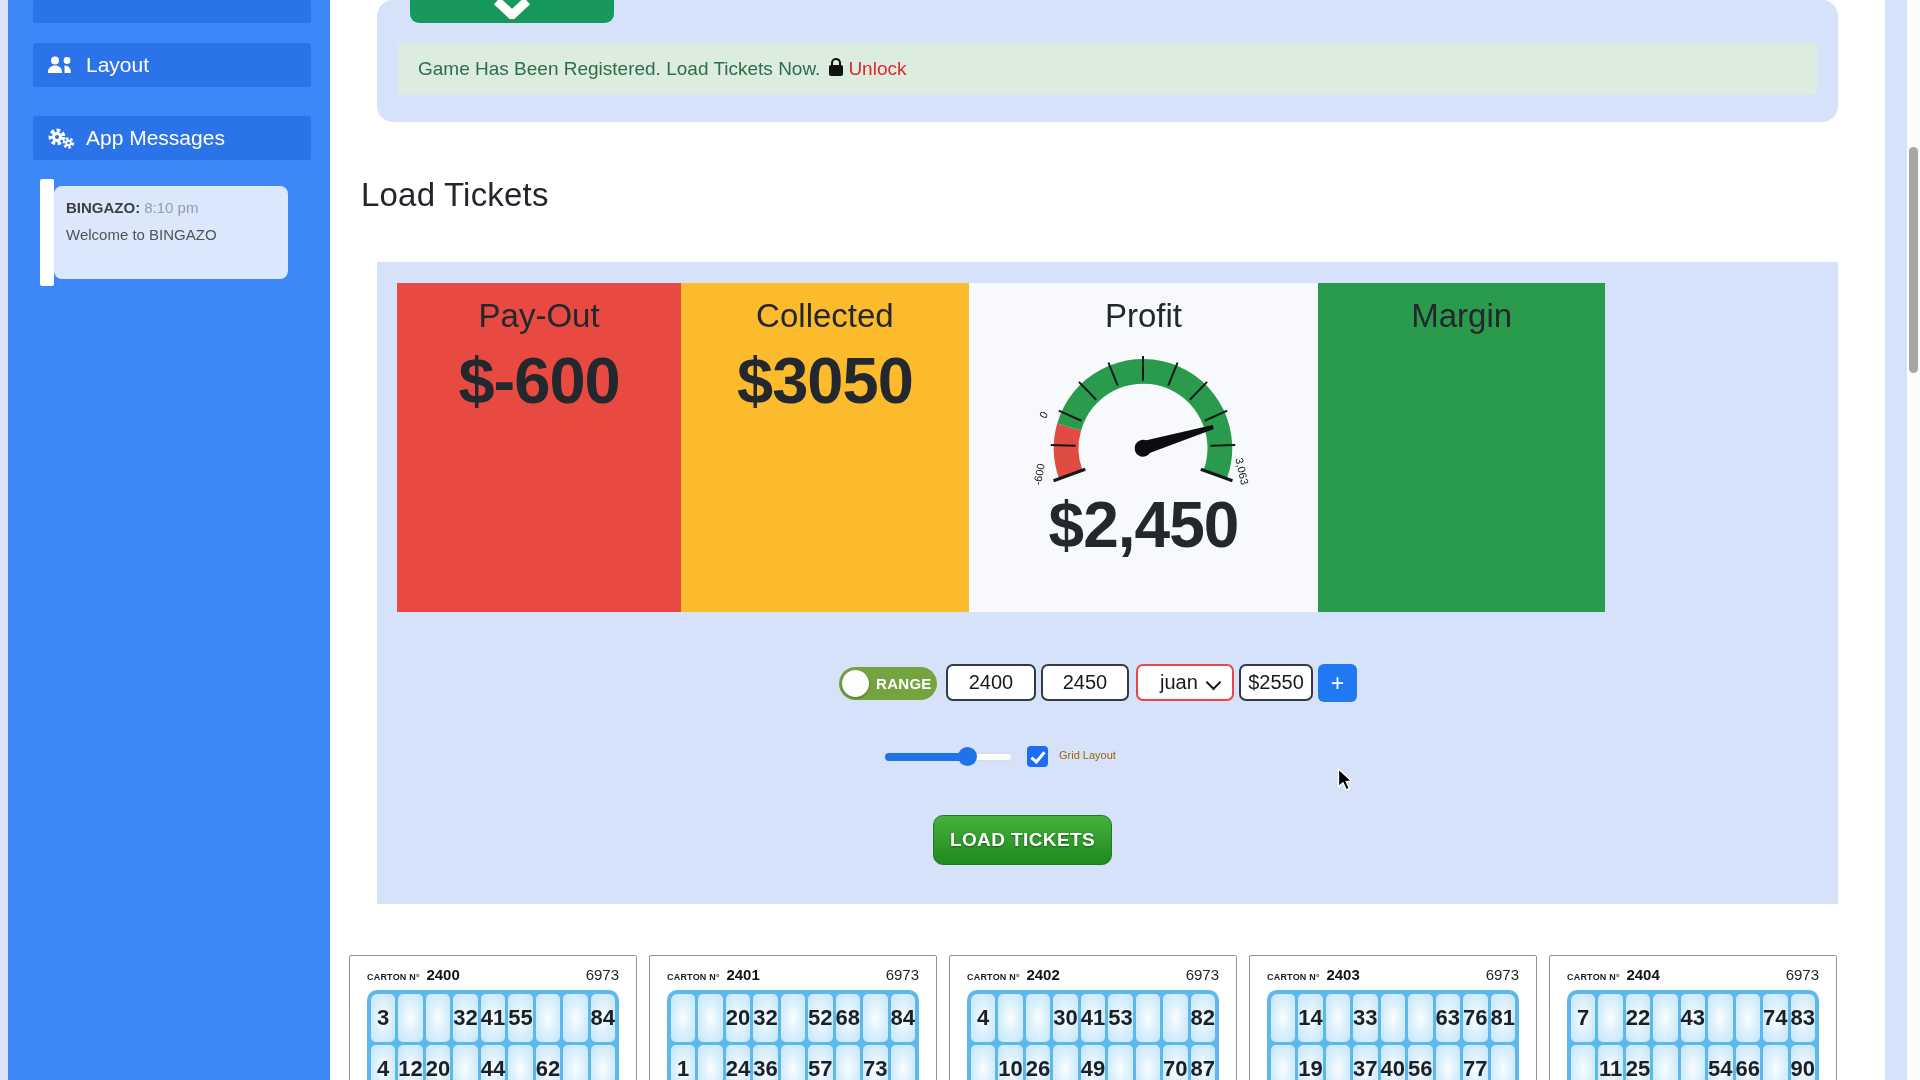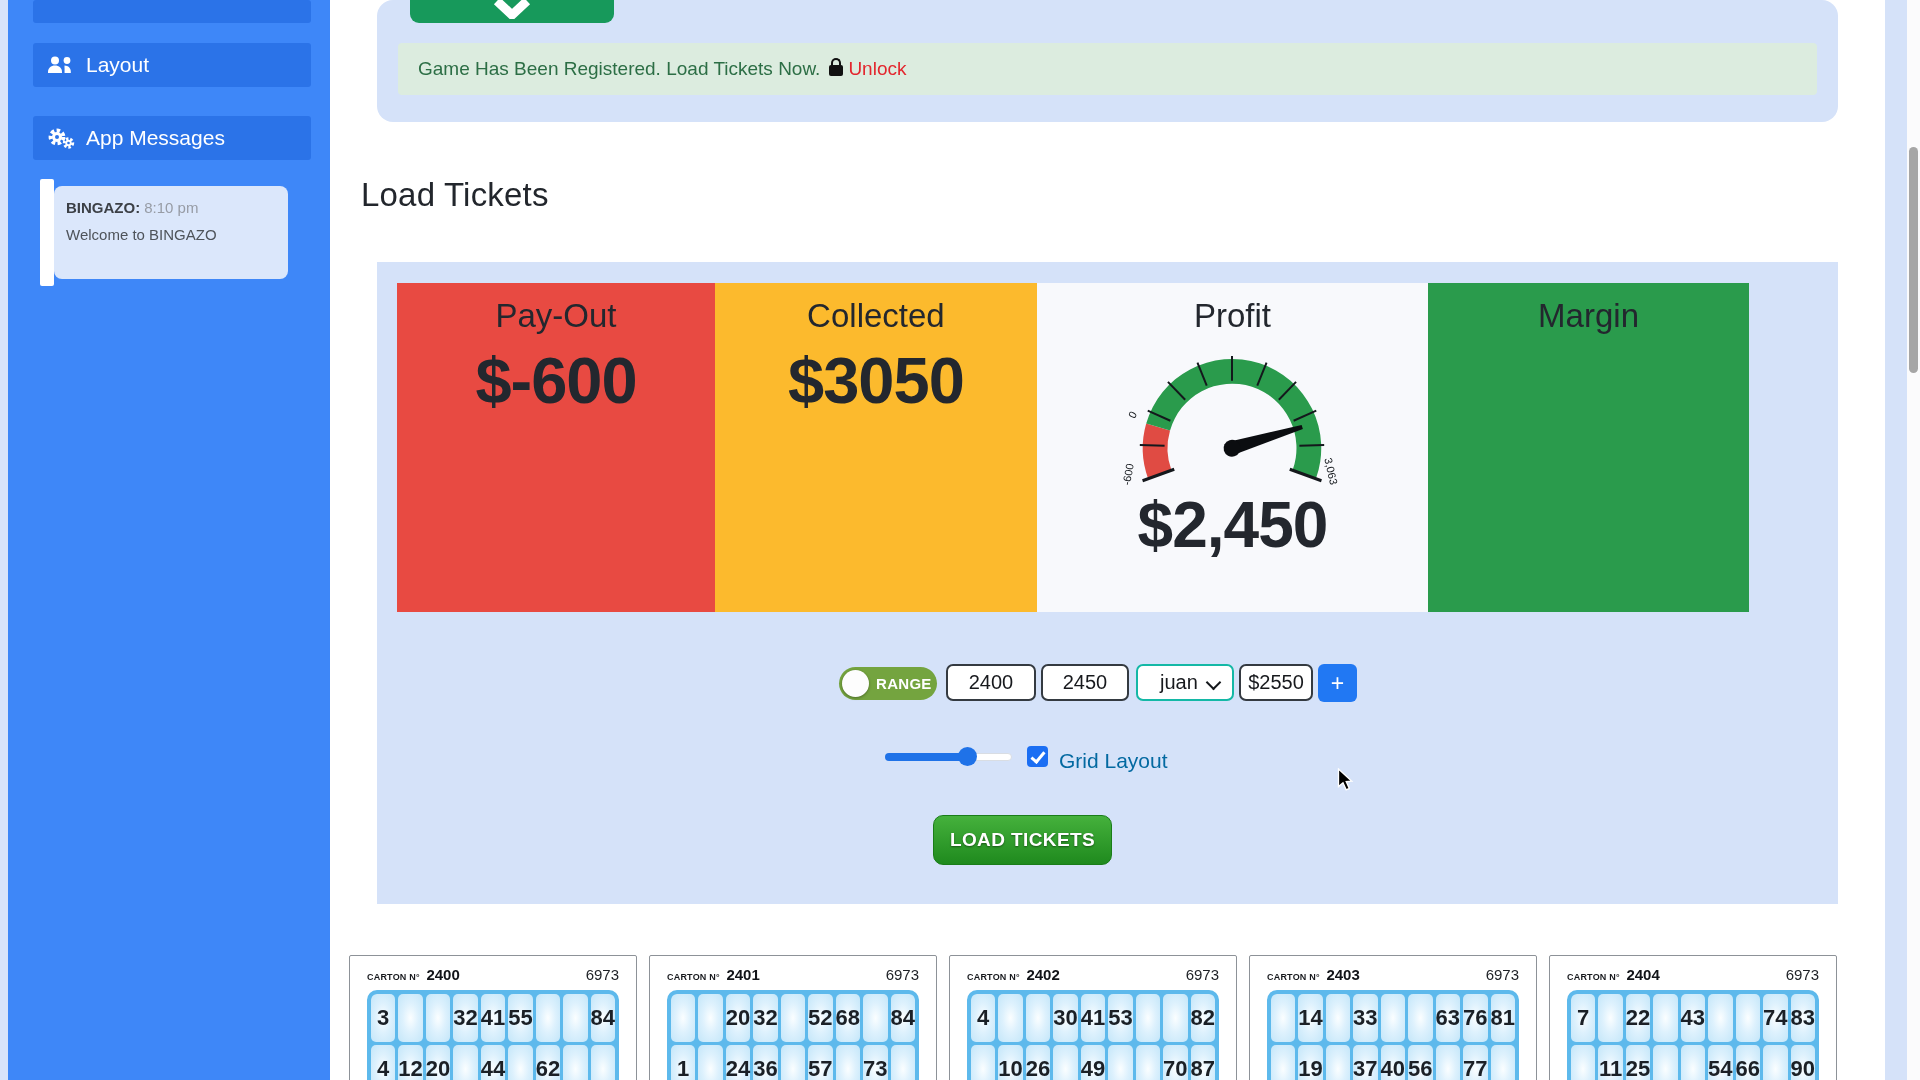--- a/index.html
+++ b/index.html
@@ -37,21 +37,21 @@
              border-radius:2px;margin-left:9px;margin-right:5px;top:1px;}
   .lock-icon::before{content:'';position:absolute;top:-7px;left:2px;width:10px;height:10px;
              border:2.6px solid #111;border-bottom:none;border-radius:6px 6px 0 0;box-sizing:border-box;}
   .unlock{color:#e3262d;font-weight:500;text-decoration:none;cursor:pointer;}
 
   .heading{position:absolute;left:361px;top:176px;margin:0;font-size:33px;font-weight:400;
            color:#22262c;letter-spacing:.2px;}
 
   
   .big-panel{position:absolute;left:377px;top:262px;width:1461px;height:642px;background:#d5e2f9;}
-  .cards{position:absolute;left:20px;top:21px;width:1352px;height:329px;display:flex;}
+  .cards{position:absolute;left:20px;top:21px;width:1208px;height:329px;display:flex;}
   .stat{text-align:center;box-sizing:border-box;}
   .stat.payout{width:334px;background:#e84a42;}
   .stat.collected{width:338px;background:#fcba2d;}
   .stat.profit{width:411px;background:#f8f9fc;}
   .stat.margin{width:337px;background:#2a9b4c;}
   .stat-title{margin-top:14px;font-size:33px;color:#23272e;font-weight:400;}
   .stat-value{margin-top:8px;font-size:65px;font-weight:700;color:#23272e;letter-spacing:-1px;}
   .gauge{display:block;margin:2px auto 0;width:238px;height:151px;}
   .profit .stat-value{margin-top:0;font-size:64px;}
   .glabel{font-size:11px;text-anchor:middle;fill:#14181c;}
@@ -61,38 +61,38 @@
   .toggle{position:absolute;left:462px;top:405px;width:98px;height:33px;background:#74a43f;
           border-radius:17px;cursor:pointer;}
   .knob{position:absolute;left:3px;top:3px;width:27px;height:27px;background:#fdfdfd;border-radius:50%;
         box-shadow:0 1px 3px rgba(0,0,0,.35);}
   .toggle-label{position:absolute;left:37px;top:8px;color:#fff;font-weight:700;font-size:15px;letter-spacing:.3px;}
   .num{position:absolute;height:37px;box-sizing:border-box;border:2px solid #343a41;border-radius:7px;
        font-size:20px;text-align:center;color:#17191d;background:#fff;font-family:inherit;padding:0;}
   .in-from{left:569px;top:402px;width:90px;}
   .in-to{left:664px;top:402px;width:88px;}
   .select{position:absolute;left:759px;top:402px;width:98px;height:37px;box-sizing:border-box;
-          border:2px solid #14b8a6;border-radius:7px;background:#fff;cursor:pointer;
+          border:2px solid #ef4444;border-radius:7px;background:#fff;cursor:pointer;
           display:flex;align-items:center;font-size:20px;color:#17191d;padding-left:22px;}
   .caret{position:absolute;right:13px;top:11px;width:9px;height:9px;
          border-right:2.6px solid #14181c;border-bottom:2.6px solid #14181c;transform:rotate(45deg);}
   .in-amount{left:862px;top:402px;width:74px;}
   .plus-btn{position:absolute;left:941px;top:402px;width:39px;height:38px;background:#2178f3;border:none;
             border-radius:6px;color:#fff;font-size:23px;line-height:36px;text-align:center;cursor:pointer;
             font-family:inherit;}
 
   
   .slider{position:absolute;left:508px;top:491px;width:127px;height:8px;cursor:pointer;}
   .slider-track{width:100%;height:100%;background:#fff;border:1px solid #d9dde3;border-radius:4px;box-sizing:border-box;}
   .slider-fill{position:absolute;left:0;top:0;height:8px;background:#1f72e8;border-radius:4px;}
   .slider-thumb{position:absolute;top:-6px;width:19px;height:19px;border-radius:50%;background:#1f72e8;}
   .checkbox{position:absolute;left:650px;top:484px;width:21px;height:21px;background:#1b6ef3;border-radius:4px;cursor:pointer;}
   .checkbox::after{content:'';position:absolute;left:7px;top:3px;width:5px;height:11px;
                    border:solid #fff;border-width:0 3px 3px 0;transform:rotate(40deg);}
-  .grid-label{position:absolute;left:682px;top:487px;font-size:21px;color:#0369a1;}
+  .grid-label{position:absolute;left:682px;top:487px;font-size:11px;color:#a16207;}
 
   .load-btn{position:absolute;left:556px;top:553px;width:179px;height:50px;
             background:linear-gradient(#45b13c,#1f8a1e);border:1px solid #1a7d19;border-radius:10px;
             color:#fff;font-weight:700;font-size:19px;letter-spacing:.4px;
             text-shadow:0 1px 2px rgba(0,0,0,.45);cursor:pointer;font-family:inherit;}
 
   
   .tickets{position:absolute;left:349px;top:955px;display:flex;gap:12px;}
   .ticket{width:288px;height:170px;background:#fff;border:1px solid #8d9298;border-radius:2px;
           box-sizing:border-box;padding:10px 17px 0;flex:0 0 auto;}

